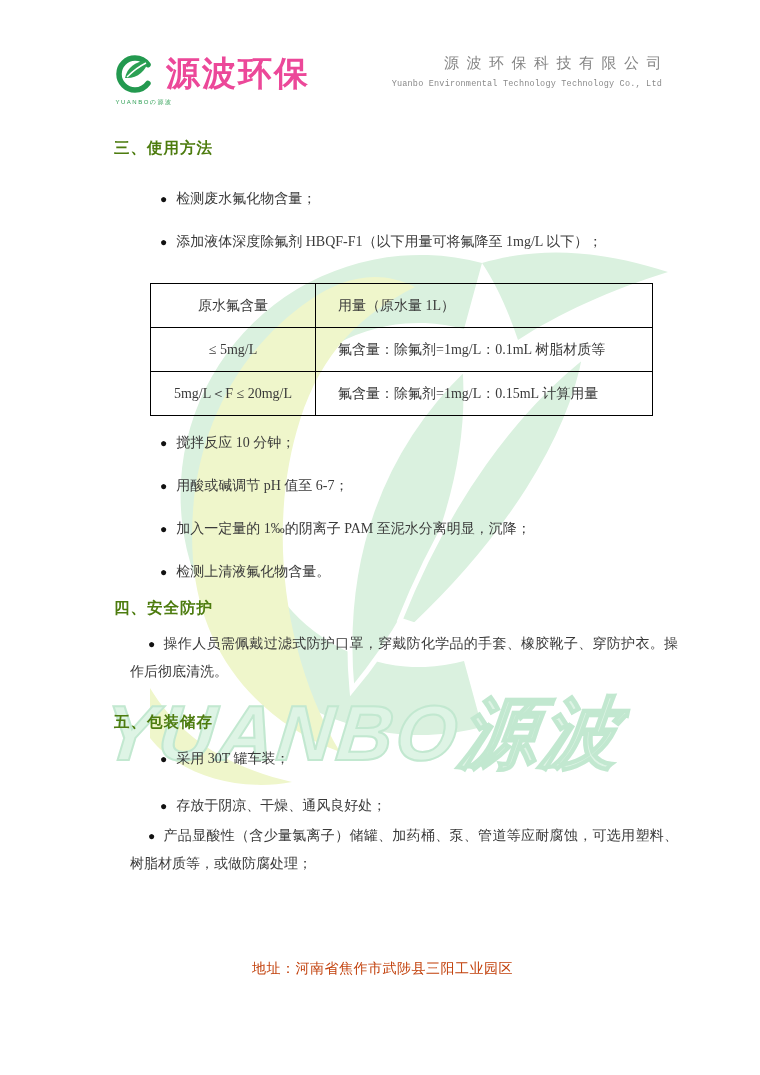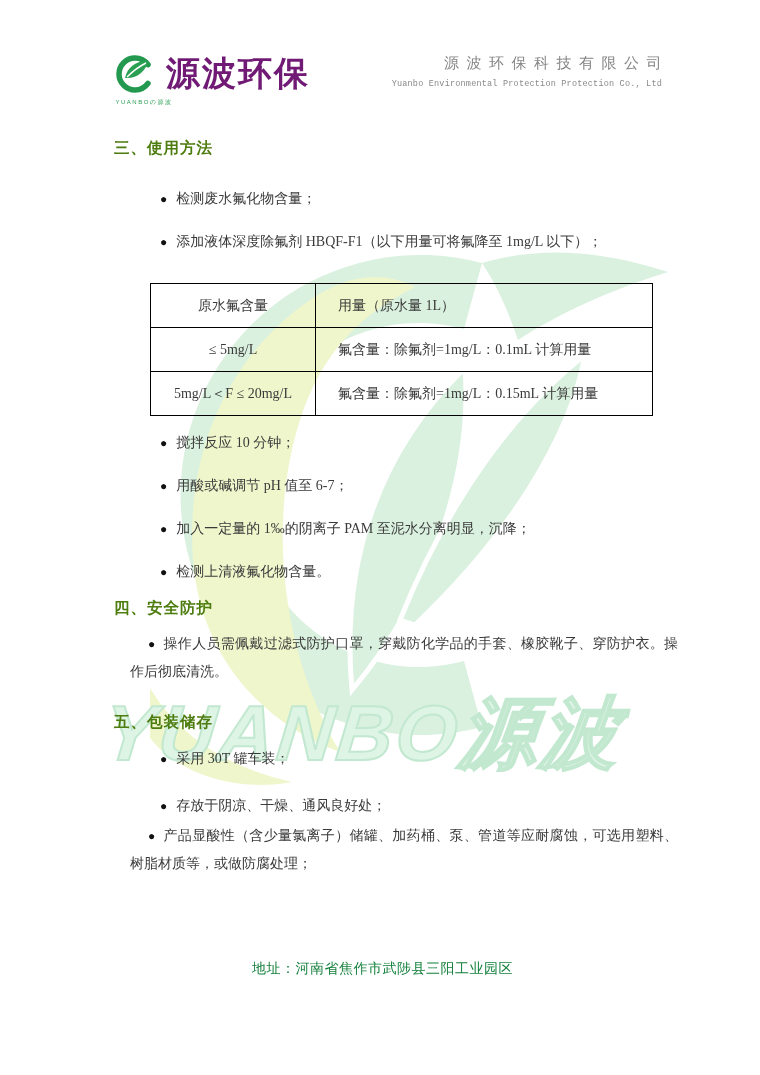--- a/index.html
+++ b/index.html
@@ -27,21 +27,21 @@
   }
   
   .content{position:absolute;inset:0;z-index:2;}
   
   .hdr{position:absolute;left:112px;right:98px;top:50px;display:flex;justify-content:space-between;align-items:flex-start;}
   .logo-block{display:flex;flex-direction:column;}
   .logo-row{display:flex;align-items:center;}
   .logo-row svg{display:block;}
   .logo-name{
     font-family:"Liberation Sans","DejaVu Sans",sans-serif;
-    font-size:34px;font-weight:bold;color:#701a75;letter-spacing:2px;margin-left:8px;line-height:1;
+    font-size:34px;font-weight:bold;color:#ec4899;letter-spacing:2px;margin-left:8px;line-height:1;
   }
   .logo-tag{
     font-family:"Liberation Sans","DejaVu Sans",sans-serif;
     font-size:6px;color:#2b9e52;letter-spacing:1.5px;margin-top:2px;margin-left:2px;width:60px;text-align:center;
   }
   .company{ text-align:right;margin-top:4px;}
   .company-cn{
     font-size:15px;color:#858585;letter-spacing:7.5px;margin-right:-7px;white-space:nowrap;
   }
   .company-en{
@@ -71,21 +71,21 @@
   }
   .tbl td{
     border:1px solid #000000;font-size:14px;color:#3a3a3a;height:41px;
     background:transparent;
   }
   .tbl td.c1{width:162px;text-align:center;}
   .tbl td.c2{width:313px;padding-left:22px;text-align:left;}
   
   .ftr{
     position:absolute;left:5px;right:0;text-align:center;
-    font-family:"Liberation Sans","DejaVu Sans",sans-serif;color:#15803d;
+    font-family:"Liberation Sans","DejaVu Sans",sans-serif;color:#c2410c;
   }
   .ftr-address{top:960px;font-size:14px;letter-spacing:0.5px;}
   .ftr-contact{top:986px;font-size:15px;letter-spacing:0.5px;}
   .ftr-contact .seg{margin-left:18px;}
   .ftr-contact .seg-web{margin-left:30px;}
   .ftr-contact .seg-url{margin-left:8px;}
 </style>
 </head>
 <body>
 
@@ -116,42 +116,42 @@
             <circle cx="23" cy="24" r="16" fill="none" stroke="#23994f" stroke-width="5.5" stroke-dasharray="80 20" stroke-dashoffset="-10" stroke-linecap="round"></circle>
             <path d="M13,28 C15,17 25,10 36,11 C34,21 25,29 13,28 Z" fill="#2ba053"></path>
             <path d="M15,27 C21,21 28,16 34,13" stroke="#ffffff" stroke-width="1.4" fill="none"></path>
           </svg>
           <span class="logo-name">源波环保</span>
         </div>
         <div class="logo-tag">YUANBOの源波</div>
       </div>
       <div class="company">
         <div class="company-cn">源波环保科技有限公司</div>
-        <div class="company-en">Yuanbo Environmental Protection Protection Co., Ltd</div>
+        <div class="company-en">Yuanbo Environmental Technology Technology Co., Ltd</div>
       </div>
     </div>
 
     <div class="h2" style="top:138px">三、使用方法</div>
 
     <div class="bullet" style="top:180px">
       <span class="mk">●</span><span>检测废水氟化物含量；</span>
     </div>
     <div class="bullet" style="top:223px">
       <span class="mk">●</span><span>添加液体深度除氟剂 HBQF-F1（以下用量可将氟降至 1mg/L 以下）；</span>
     </div>
 
     <table class="tbl">
       <tbody>
           <tr>
         <td class="c1">原水氟含量</td>
         <td class="c2">用量（原水量 1L）</td>
       </tr>
       <tr>
         <td class="c1">≤ 5mg/L</td>
-        <td class="c2">氟含量：除氟剂=1mg/L：0.1mL 计算用量</td>
+        <td class="c2">氟含量：除氟剂=1mg/L：0.1mL 树脂材质等</td>
       </tr>
       <tr>
         <td class="c1">5mg/L＜F ≤ 20mg/L</td>
         <td class="c2">氟含量：除氟剂=1mg/L：0.15mL 计算用量</td>
       </tr>
     </tbody>
       </table>
 
     <div class="bullet" style="top:424px">
       <span class="mk">●</span><span>搅拌反应 10 分钟；</span>

